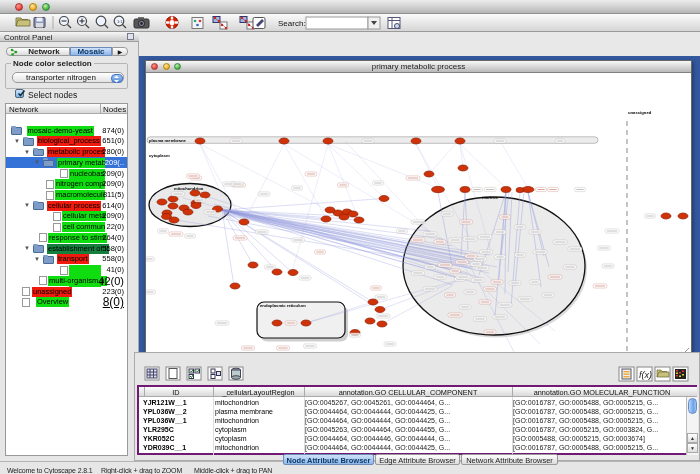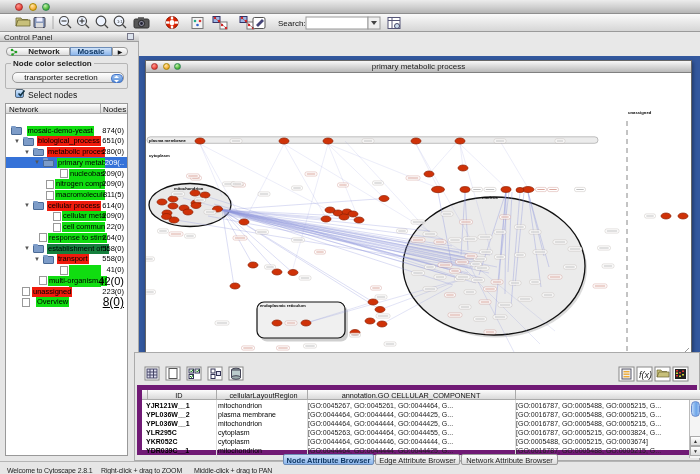--- a/index.html
+++ b/index.html
@@ -104,21 +104,21 @@
     <span class="abs" style="left:13px;top:0;width:50px;text-align:center;font-size:8px;font-weight:bold;color:#222;line-height:9px;">Network</span>
     <span class="abs" style="left:64px;top:0;width:42px;height:9px;background:linear-gradient(#cfe2f8,#8cb6ec);border:1px solid #6d8db8;"></span>
     <span class="abs" style="left:64px;top:0;width:42px;text-align:center;font-size:8px;font-weight:bold;color:#123a66;line-height:9px;">Mosaic</span>
     <span class="abs" style="left:106px;top:0;width:16px;height:9px;background:linear-gradient(#ffffff,#dcdcdc);border:1px solid #9a9a9a;border-radius:0 4px 4px 0;text-align:center;font-size:6px;line-height:8px;color:#111;">▶</span>
   </div>
 
   <div class="abs" style="left:5px;top:31px;width:123px;height:26px;border:1px solid #b5b5b5;border-radius:2px;"></div>
   <span class="abs" style="left:11px;top:26.5px;background:#e6e6e6;padding:0 2px;font-size:8px;font-weight:bold;color:#222;">Node color selection</span>
 
   <div class="abs" style="left:12px;top:40px;width:112px;height:11px;background:linear-gradient(#ffffff,#e2e2e2);border:1px solid #9a9a9a;border-radius:5px;">
-    <span class="abs" style="left:0;right:14px;top:0;text-align:center;font-size:8px;color:#111;line-height:10px;">transporter secretion</span>
+    <span class="abs" style="left:0;right:14px;top:0;text-align:center;font-size:8px;color:#111;line-height:10px;">transporter nitrogen</span>
     <span class="abs" style="right:0.5px;top:0.5px;width:12px;height:9px;background:linear-gradient(#9ec3f2,#5a8ed6);border-radius:4px;border:0.5px solid #47c;"></span>
     <svg class="abs" style="right:3px;top:1.5px;" width="7" height="8" viewBox="0 0 7 8">
         <path d="M3.5 0.5 L6 3 L1 3 Z" fill="#fff"></path>
         <path d="M3.5 7.5 L6 5 L1 5 Z" fill="#fff"></path>
       </svg>
   </div>
 
   <div class="abs" style="left:15px;top:57px;width:9px;height:9px;background:linear-gradient(#cfe4fa,#7fb0e8);border:1px solid #567;border-radius:2px;">
     <svg class="abs" style="left:0.5px;top:-1px;" width="9" height="9" viewBox="0 0 9 9">
         <path d="M1.5 4.5 L3.5 6.5 L7.5 1.5" stroke="#134" stroke-width="1.6" fill="none"></path>
@@ -680,25 +680,26 @@
         <rect x="547" y="7.5" width="2" height="1.5"></rect>
         <rect x="541" y="12" width="2" height="1.5"></rect>
       </g>
       <g fill="#cc3">
         <rect x="544" y="12.5" width="2" height="1.5"></rect>
         <rect x="547" y="11" width="2" height="1.5"></rect>
         <rect x="541" y="9.5" width="2" height="1.5"></rect>
       </g>
   </svg>
 
-  <div class="abs" style="left:2px;top:32px;width:560px;height:70px;background:#fff;border:5px solid #701a75;">
+  <div class="abs" style="left:2px;top:32px;width:560px;height:70px;background:#fff;border:2px solid #701a75;">
     <div class="abs" style="left:0;top:0;width:558px;height:10px;background:linear-gradient(#fcfcfc,#d9d9d9);border-bottom:1px solid #aaa;font-size:7.3px;color:#111;">
       <span class="abs" style="left:0;top:0.5px;width:74px;text-align:center;">ID</span>
       <span class="abs" style="left:74px;top:0.5px;width:91px;text-align:center;">_cellularLayoutRegion</span>
       <span class="abs" style="left:165px;top:0.5px;width:208px;text-align:center;">annotation.GO CELLULAR_COMPONENT</span>
+      <span class="abs" style="left:373px;top:0.5px;width:180px;text-align:center;">annotation.GO MOLECULAR_FUNCTION</span>
       <span class="abs" style="left:5px;top:0;width:1px;height:10px;background:#aaa;"></span>
       <span class="abs" style="left:74px;top:0;width:1px;height:10px;background:#aaa;"></span>
       <span class="abs" style="left:165px;top:0;width:1px;height:10px;background:#aaa;"></span>
       <span class="abs" style="left:373px;top:0;width:1px;height:10px;background:#aaa;"></span>
     </div>
     <div class="abs" style="left:0;top:0;width:558px;height:68px;">
       <span class="abs" style="left:74px;top:10px;width:1px;height:58px;background:#ddd;"></span>
       <span class="abs" style="left:165px;top:10px;width:1px;height:58px;background:#ddd;"></span>
       <span class="abs" style="left:373px;top:10px;width:1px;height:58px;background:#ddd;"></span>
     </div>

